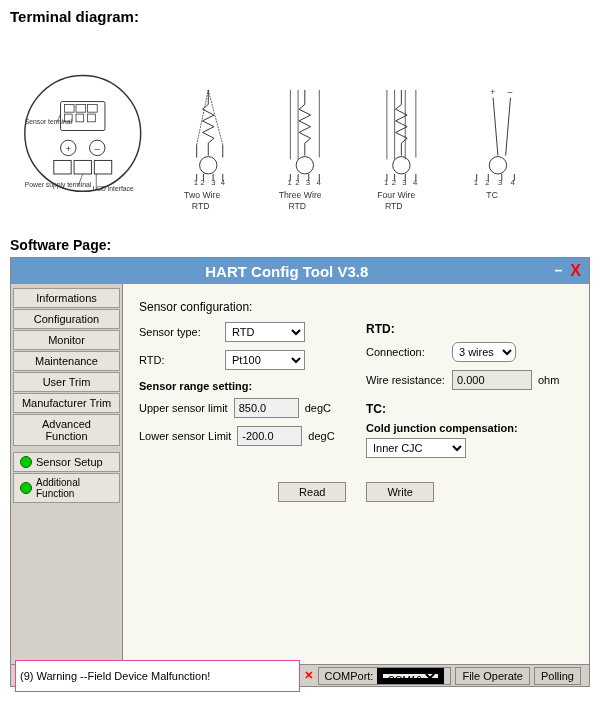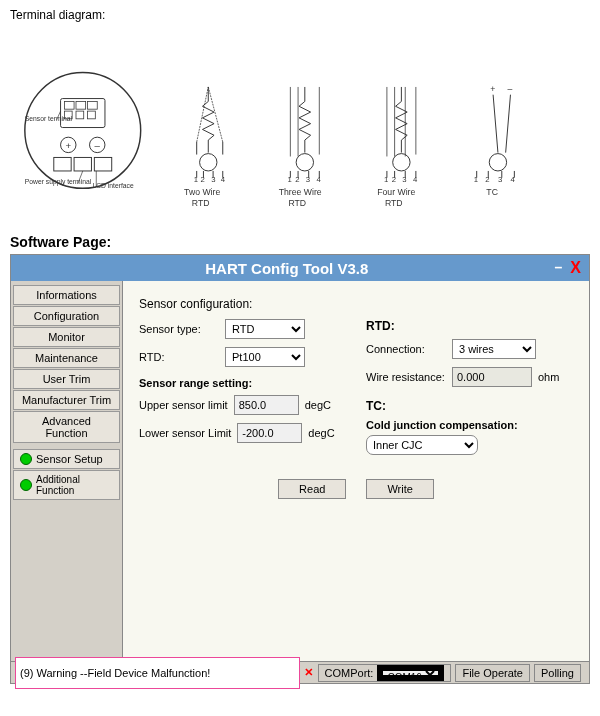--- a/index.html
+++ b/index.html
@@ -11,22 +11,22 @@
       background: #fff;
       overflow: hidden;
     }
 
     
     .top-section {
       padding: 8px 10px 4px 10px;
       background: #fff;
     }
     .section-title {
-      font-size: 12px;
-      font-weight: normal;
+      font-size: 15px;
+      font-weight: bold;
       margin-bottom: 6px;
     }
 
     
     .terminal-diagram {
       display: flex;
       align-items: center;
       justify-content: space-around;
       padding: 4px 10px;
       height: 200px;
@@ -460,37 +460,37 @@
             <input class="form-input" type="text" value="-200.0" style="width: 65px;">
             <span class="unit-label">degC</span>
           </div>
         </div>
 
         <div class="form-right">
           <div class="rtd-label">RTD:</div>
 
           <div class="form-row">
             <span class="form-label">Connection:</span>
-            <select class="form-select" style="width:84px;">
+            <select class="form-select" style="width:64px;border-radius:6px;">
               <option>2 wires</option>
               <option selected="">3 wires</option>
               <option>4 wires</option>
             </select>
           </div>
 
           <div class="form-row">
             <span class="form-label">Wire resistance:</span>
             <input class="form-input" type="text" value="0.000" style="width: 80px; background: rgb(232, 232, 224);">
             <span class="unit-label">ohm</span>
           </div>
 
           <div class="tc-label" style="margin-top:12px;">TC:</div>
           <div class="form-label" style="margin-bottom:4px; font-size:11px;font-weight:bold;">Cold junction compensation:</div>
           <div class="form-row">
-            <select class="form-select" style="width:112px;border-radius:7px;">
+            <select class="form-select" style="width:100px;">
               <option selected="">Inner CJC</option>
               <option>External CJC</option>
             </select>
           </div>
         </div>
       </div>
 
       <div class="button-row">
         <button class="form-button">Read</button>
         <button class="form-button">Write</button>

